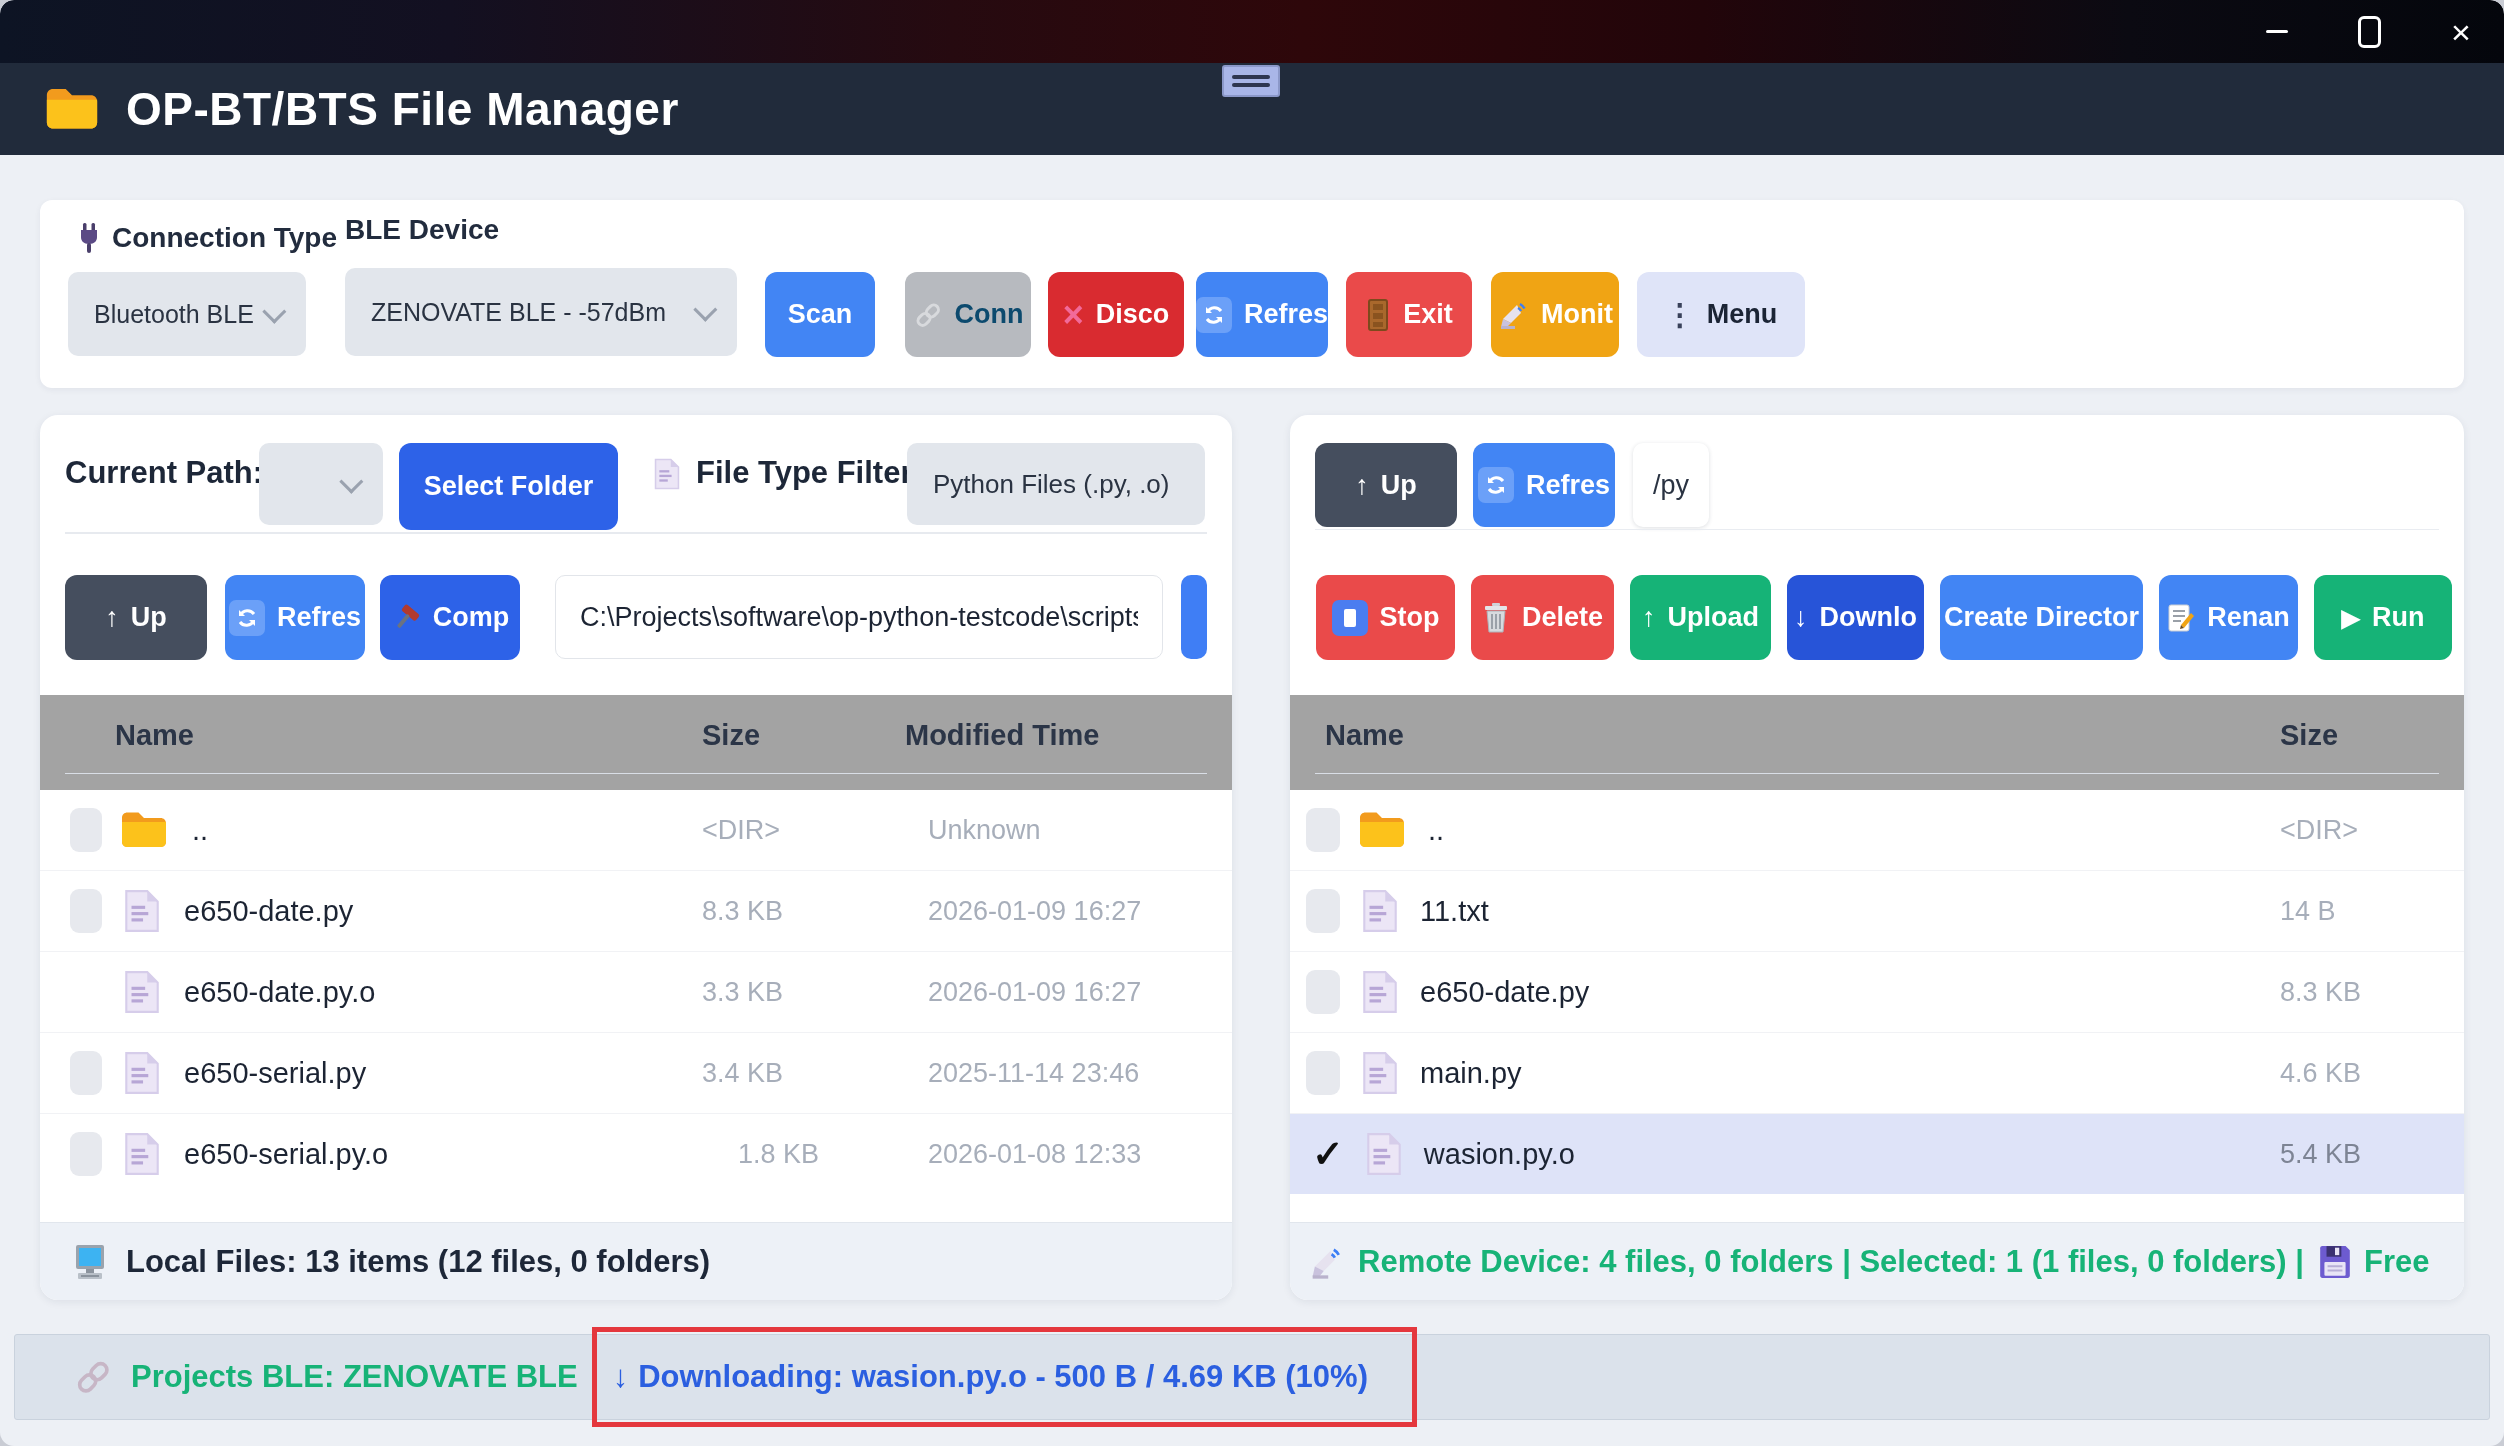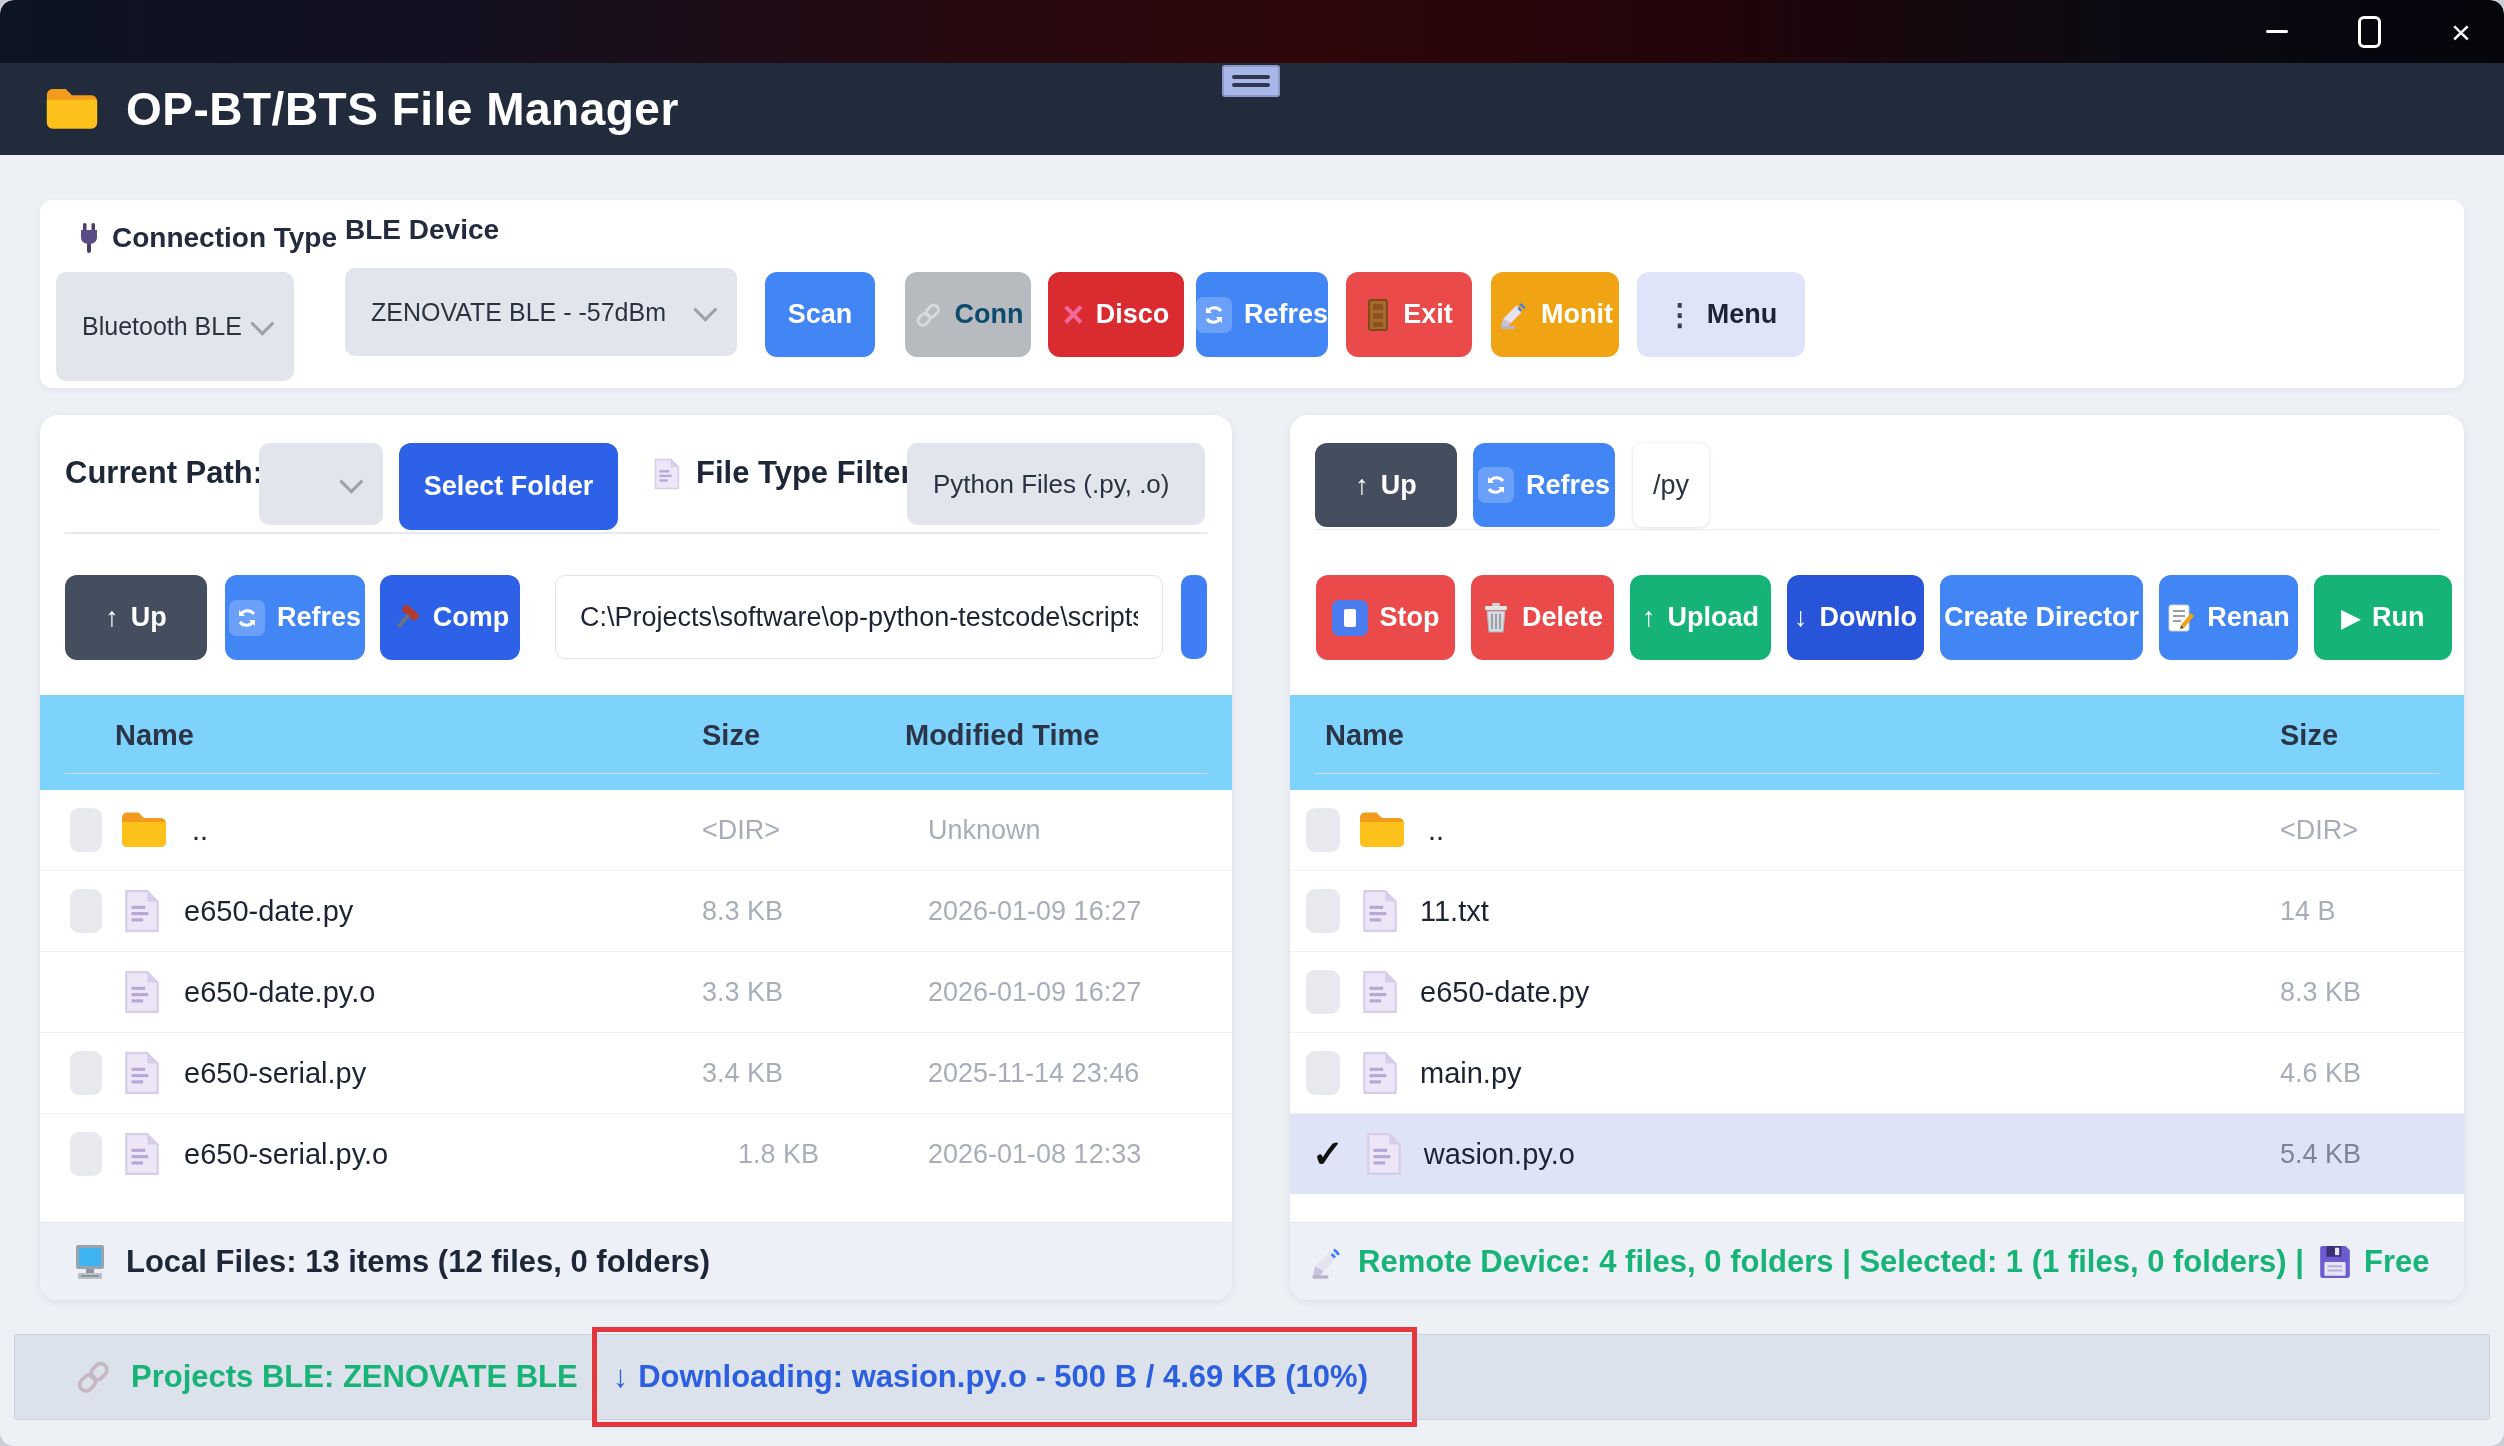--- a/index.html
+++ b/index.html
@@ -39,21 +39,21 @@
   .xmark{color:#f26a9a;font-size:36px;font-weight:bold;line-height:1;}
   .tile{width:36px;height:36px;border-radius:7px;display:flex;align-items:center;justify-content:center;flex:0 0 auto;}
   .tile-blue{background:#6ba0f8;} .tile-stop{background:#4b7df0;}
   
   .panel{position:absolute;top:415px;height:885px;background:#fff;border-radius:18px;
     box-shadow:0 2px 8px rgba(30,40,60,.08);overflow:hidden;}
   .panel.left{left:40px;width:1192px;}
   .panel.right{left:1290px;width:1174px;}
   .prow{position:absolute;display:flex;align-items:center;}
   .sepline{position:absolute;height:2px;background:#e7eaef;}
-  .thead{position:absolute;left:0;width:100%;top:280px;height:95px;background:#7dd3fc;}
+  .thead{position:absolute;left:0;width:100%;top:280px;height:95px;background:#a3a3a3;}
   .thead .hline{position:absolute;left:25px;right:25px;top:78px;height:1px;background:#d9dee6;}
   .th{position:absolute;top:24px;font-size:29px;font-weight:bold;color:#2b3547;}
   .rows{position:absolute;left:0;top:375px;width:100%;}
   .frow{position:relative;width:100%;height:80px;display:flex;align-items:center;border-top:1px solid #f1f2f5;background:#fff;}
   .frow.first{border-top:none;}
   .frow.selected{background:#dee3f8;}
   .cbx{width:32px;height:44px;border-radius:9px;background:#e7e9ee;flex:0 0 auto;cursor:pointer;}
   .fname{font-size:29px;color:#1c2433;}
   .fval{position:absolute;font-size:27px;color:#a7aeba;}
   .checkglyph{font-size:38px;color:#111;font-weight:bold;}
@@ -115,21 +115,21 @@
             <rect x="13.5" y="1" width="3.5" height="8" rx="1.5" fill="#4a3f6b"></rect>
             <path fill="#5b4a85" d="M3 8h16v7c0 4-2.5 7-8 7s-8-3-8-7z"></path>
             <rect x="9" y="21" width="4" height="10" rx="2" fill="#4a3f6b"></rect>
           </svg>
       </span>
       <span>Connection Type</span>
     </div>
     <div class="conn-label" style="left:305px;top:14px;">
       <span>BLE Device</span>
     </div>
-    <div class="sel" style="left:16px;top:72px;width:238px;height:109px;">
+    <div class="sel" style="left:28px;top:72px;width:238px;height:84px;">
       <span>Bluetooth BLE</span>
         <span class="chev"></span>
     </div>
     <div class="sel" style="left:305px;top:68px;width:392px;height:88px;">
       <span>ZENOVATE BLE - -57dBm</span>
         <span class="chev"></span>
     </div>
     <button class="btn b-blue" style="left:725px;top:72px;width:110px;">
       <span>Scan</span>
     </button>

